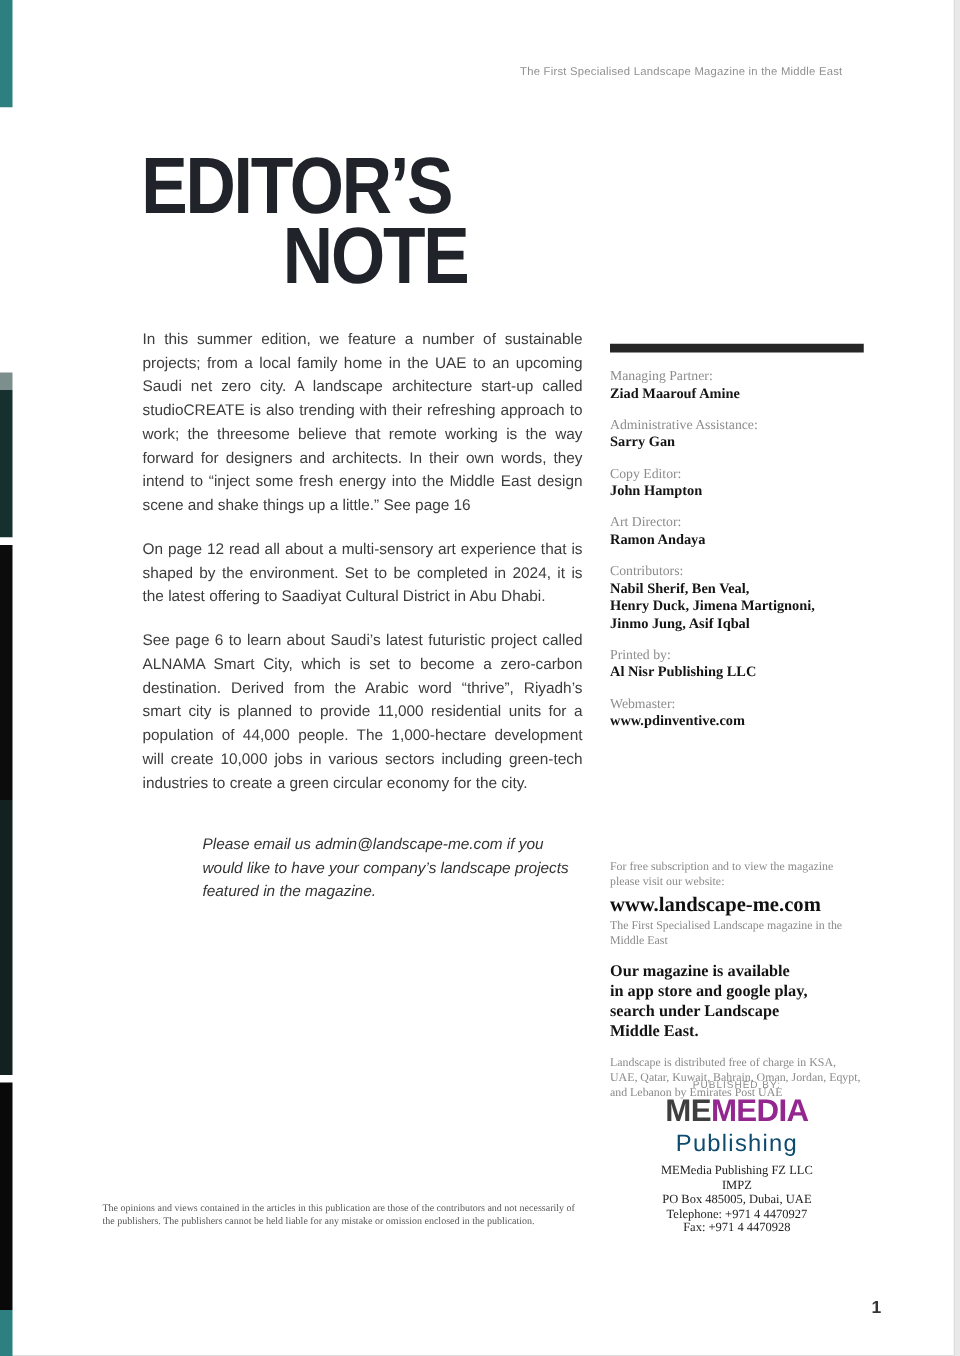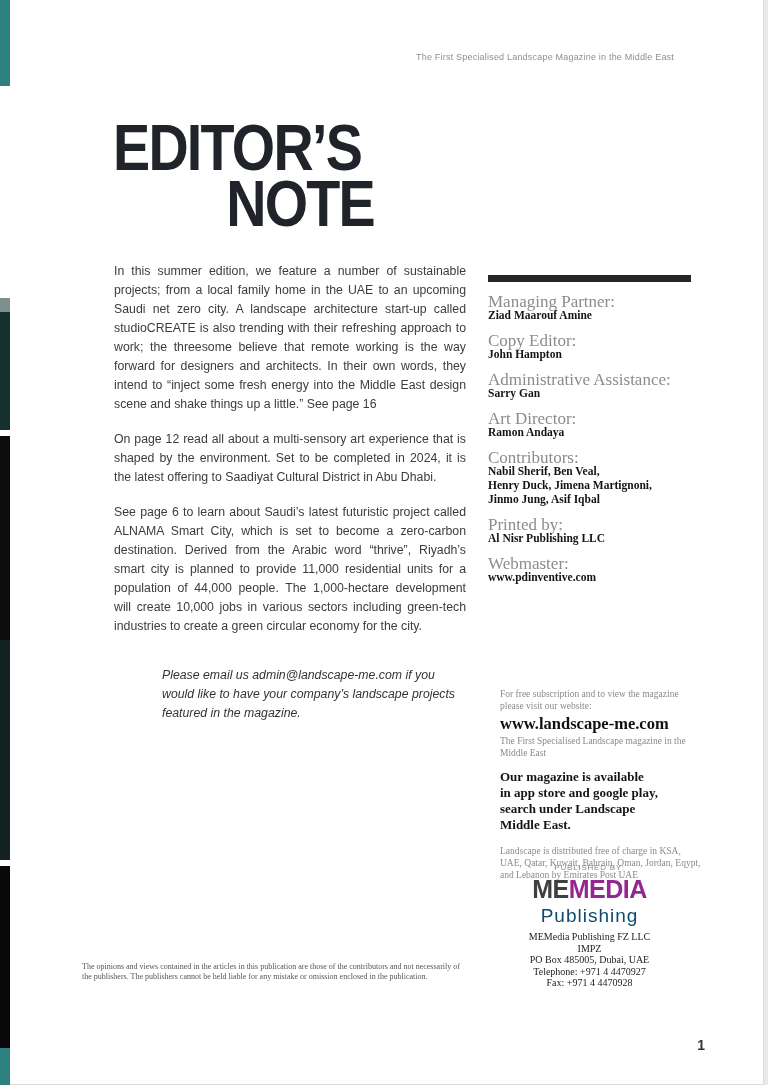--- a/index.html
+++ b/index.html
@@ -31,24 +31,24 @@
   .body-col{position:absolute;left:114px;top:262px;width:352px;
             font-size:12.3px;line-height:19px;color:#3c3c3c;text-align:justify;}
   .body-col p{margin:0 0 16px 0;}
   .body-col .enjoy{margin-top:28px;text-align:left;}
   .body-col .email-note{margin-top:30px;font-style:italic;text-align:left;color:#333;margin-left:48px;}
 
   .masthead{position:absolute;left:488px;top:275px;width:203px;height:760px;
             font-family:"Liberation Serif",serif;}
   .mh-bar{height:7px;margin-bottom:13px;}
   .staff-item{margin-bottom:12px;}
-  .staff-label{font-size:17px;color:#8c8c8c;line-height:13px;}
+  .staff-label{font-size:11px;color:#8c8c8c;line-height:13px;}
   .staff-name{font-size:11.5px;font-weight:bold;color:#141414;line-height:14px;white-space:pre-line;}
 
-  .subscribe{position:absolute;top:413px;left:12px;width:100%;}
+  .subscribe{position:absolute;top:413px;left:0;width:100%;}
   .sub-note,.site-caption,.dist-note{font-size:9.5px;color:#8a8a8a;line-height:12px;}
   .website{font-size:16.5px;font-weight:bold;color:#111;line-height:20px;margin:2px 0 1px 0;}
   .app-note{font-size:13px;font-weight:bold;color:#141414;line-height:16px;margin:10px 0 0 0;white-space:pre-line;}
   .dist-note{margin-top:12px;}
 
   .publisher{position:absolute;top:588px;left:0;width:100%;text-align:center;}
   .published-by{font-family:"Liberation Sans",sans-serif;font-size:8px;color:#8a8a8a;letter-spacing:.8px;}
   .logo-line{font-family:"Liberation Sans",sans-serif;font-size:25px;font-weight:bold;letter-spacing:-.5px;margin-top:3px;}
   .logo-sub{font-family:"Liberation Sans",sans-serif;font-size:19px;color:#0c4a6e;letter-spacing:1px;margin-top:1px;}
   .address{margin-top:4px;font-size:10px;color:#222;line-height:11.5px;}
@@ -91,26 +91,26 @@
 
   <aside class="masthead">
     <div class="mh-bar" style="background: rgb(38, 38, 38);"></div>
 
     <div class="staff">
       <div class="staff-item">
         <div class="staff-label">Managing Partner:</div>
         <div class="staff-name">Ziad Maarouf Amine</div>
       </div>
       <div class="staff-item">
+        <div class="staff-label">Administrative Assistance:</div>
+        <div class="staff-name">Sarry Gan</div>
+      </div>
+      <div class="staff-item">
         <div class="staff-label">Copy Editor:</div>
         <div class="staff-name">John Hampton</div>
-      </div>
-      <div class="staff-item">
-        <div class="staff-label">Administrative Assistance:</div>
-        <div class="staff-name">Sarry Gan</div>
       </div>
       <div class="staff-item">
         <div class="staff-label">Art Director:</div>
         <div class="staff-name">Ramon Andaya</div>
       </div>
       <div class="staff-item">
         <div class="staff-label">Contributors:</div>
         <div class="staff-name">Nabil Sherif, Ben Veal,
 Henry Duck, Jimena Martignoni,
 Jinmo Jung, Asif Iqbal</div>

